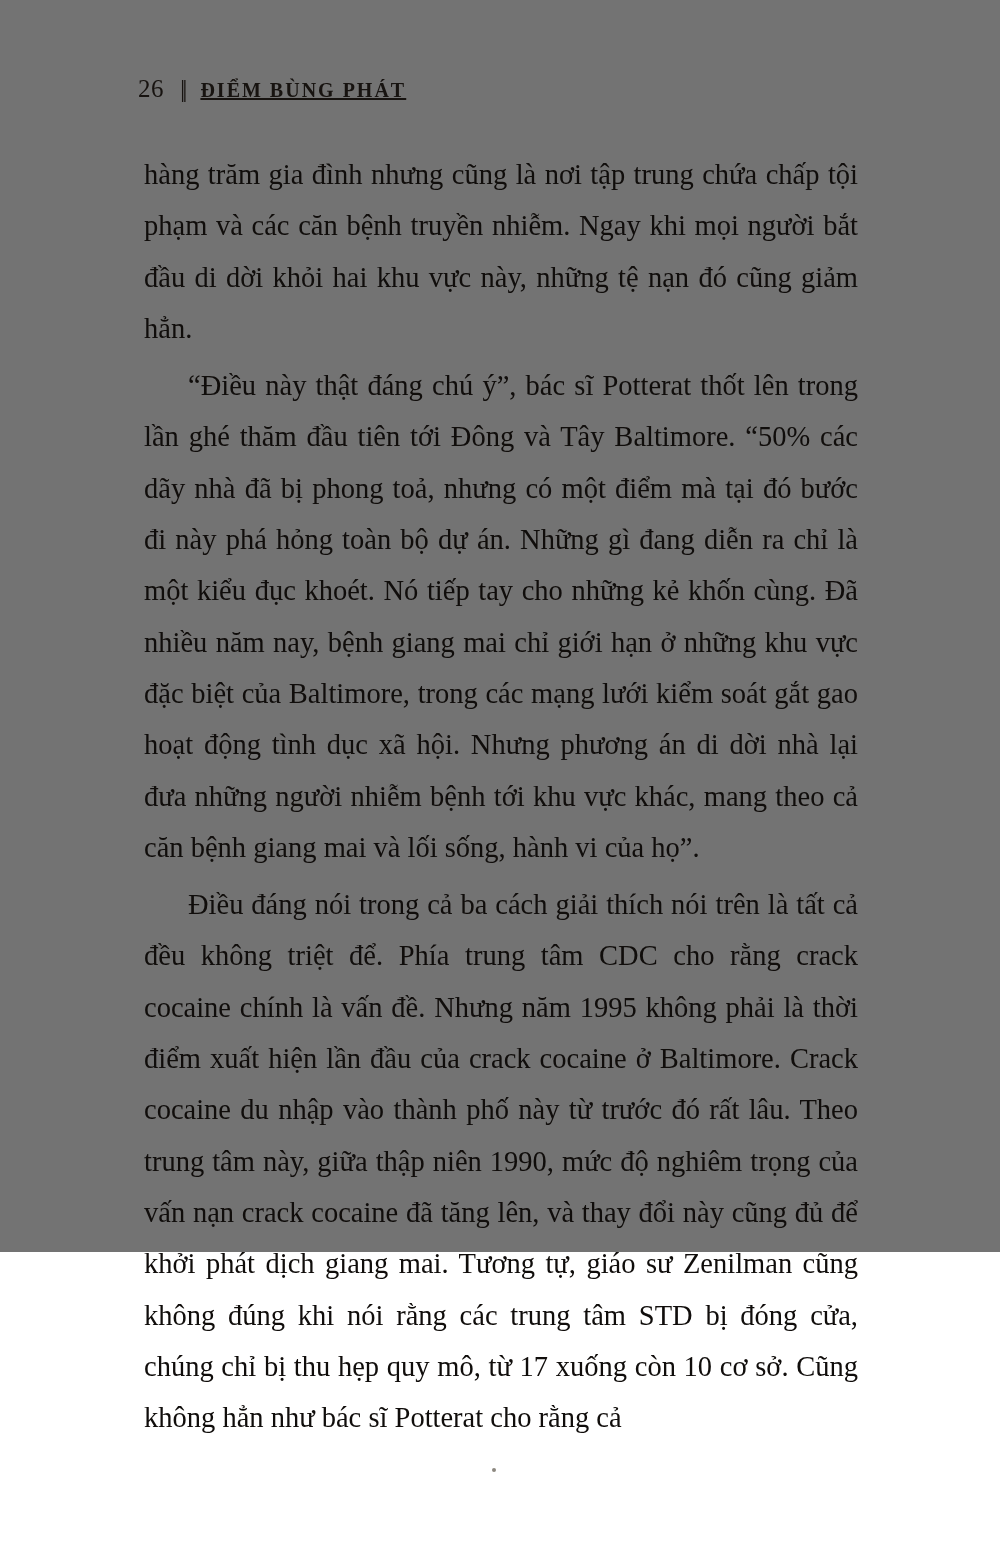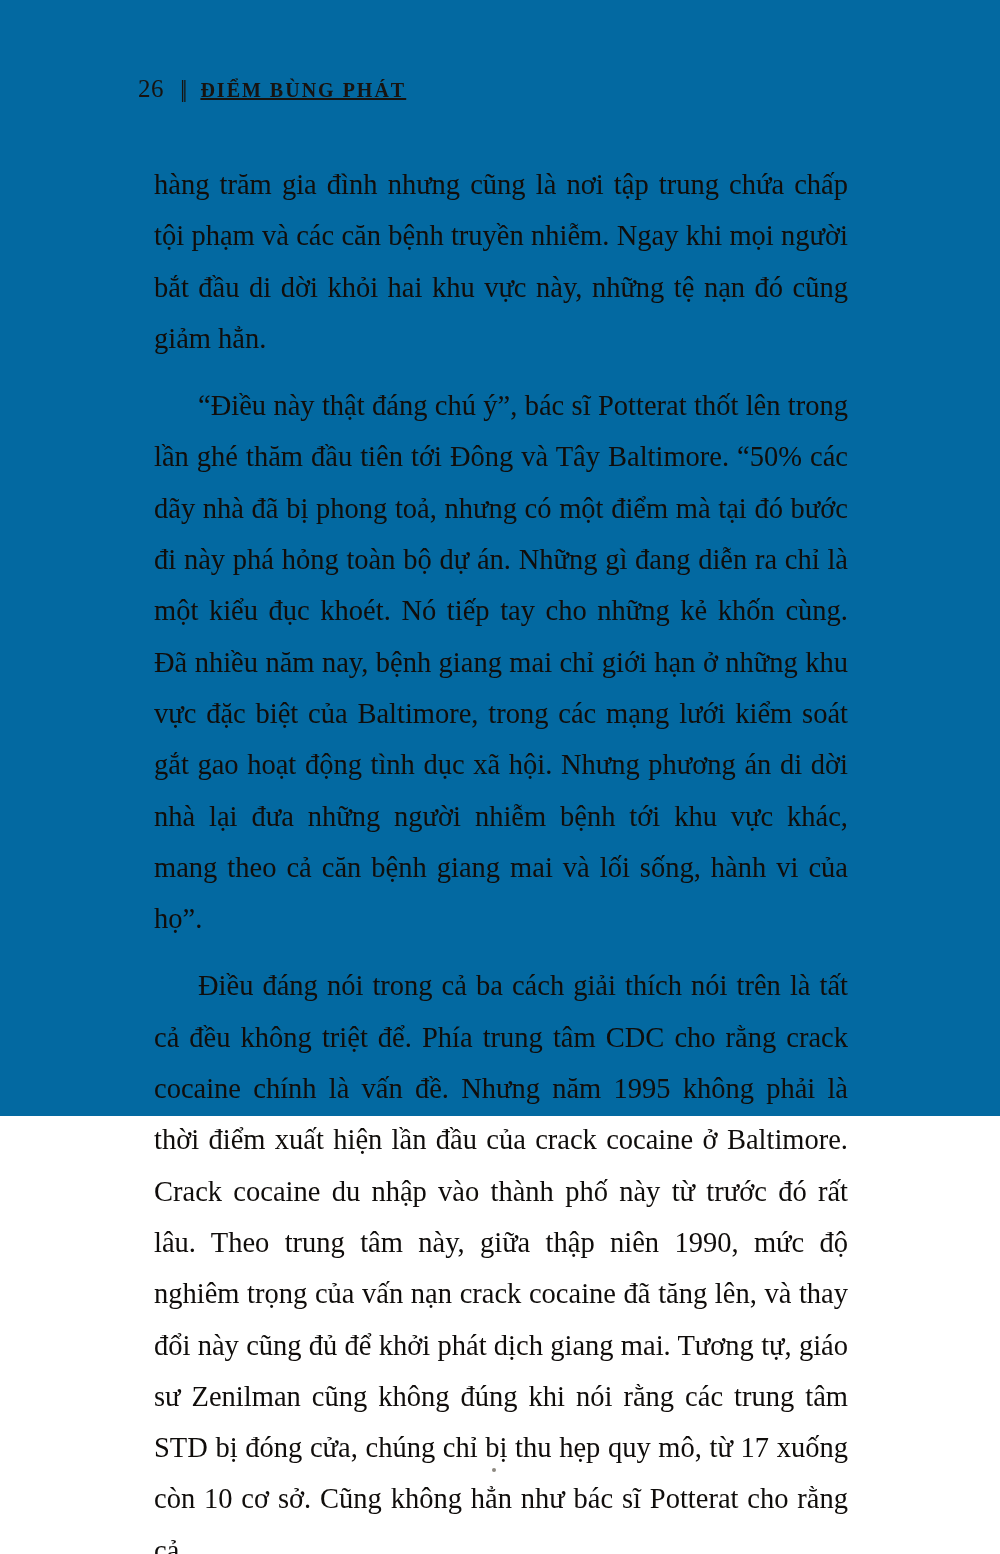--- a/index.html
+++ b/index.html
@@ -10,22 +10,22 @@
   body {
     width: 1000px;
     height: 1554px;
     font-family: "Liberation Serif", serif;
     color: #100d0b;
     overflow: hidden;
   }
   .page {
     position: relative;
     width: 1000px;
-    height: 1116px;
-    background: #0369a1;
+    height: 1252px;
+    background: #737373;
     box-sizing: border-box;
   }
   .running-head {
     position: absolute;
     top: 74px;
     left: 138px;
     display: flex;
     align-items: baseline;
     gap: 14px;
     white-space: nowrap;
@@ -53,21 +53,21 @@
     font-weight: 600;
     text-decoration: underline;
   }
   .body-col {
     position: absolute;
     top: 143px;
     left: 138px;
     width: 726px;
   }
   .body-col p {
-    margin: 16px;
+    margin: 6px;
     font-family: "Liberation Serif", serif;
     font-size: 28.5px;
     line-height: 51.3px;
     text-align: justify;
     text-justify: inter-word;
     color: #100d0b;
     hyphens: none;
   }
   .body-col p.indent {
     text-indent: 44px;

